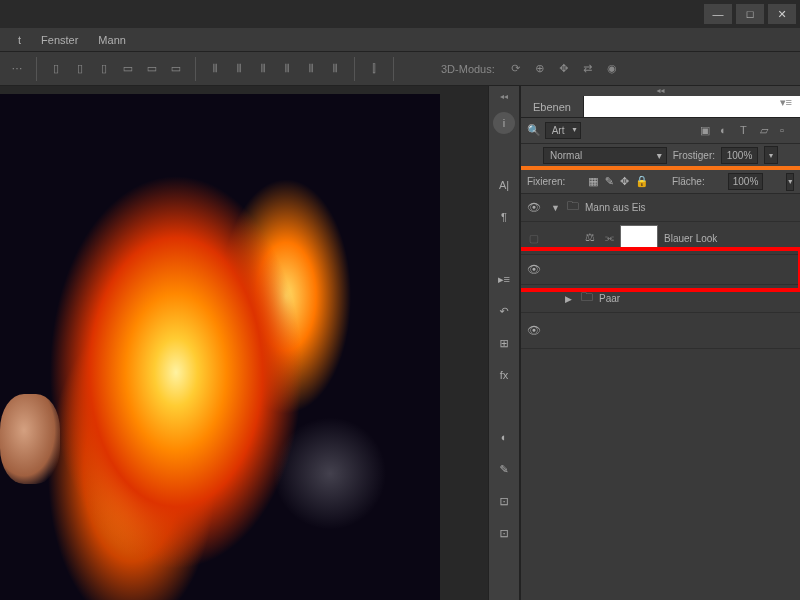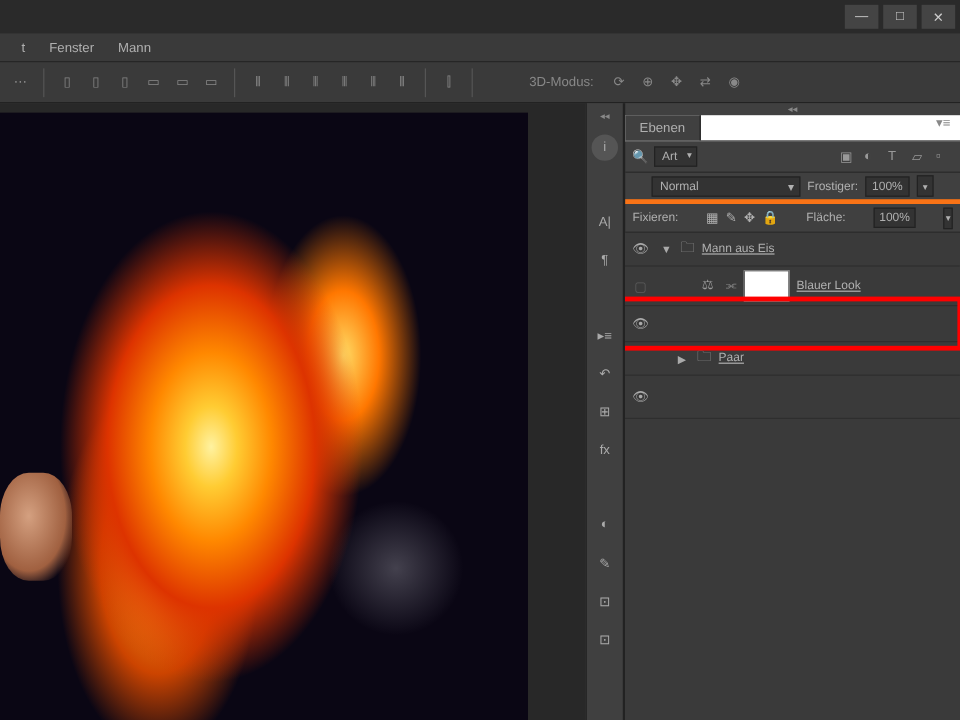--- a/index.html
+++ b/index.html
@@ -54,21 +54,21 @@
     .prop-value { background: #333; border: 1px solid #222; padding: 2px 4px; width: 37px; font-size: 10px; text-align: center; }
     .prop-arrow { width: 14px; height: 18px; background: #333; border: 1px solid #222; display: flex; align-items: center; justify-content: center; font-size: 8px; }
     
     .lock-row { height: 24px; display: flex; align-items: center; padding: 0 6px; gap: 23px; border-bottom: 1px solid #2a2a2a; }
     .lock-icons { display: flex; gap: 6px; }
     
     .layers-area { flex: 1; overflow: auto; background: #3a3a3a; }
     .layer-row { display: flex; align-items: center; border-bottom: 1px solid #2e2e2e; min-height: 28px; }
     .eye-col { width: 26px; display: flex; justify-content: center; color: #aaa; }
     .layer-content { flex: 1; display: flex; align-items: center; padding: 3px 4px; gap: 6px; }
-    .layer-name { font-size: 10px; text-decoration: underline; }
+    .layer-name { font-size: 10px; }
     .thumb { width: 38px; height: 26px; background: #222; border: 1px solid #666; flex-shrink: 0; }
     .thumb.fire-thumb { background: linear-gradient(135deg, #ff8800 20%, #331100 60%, #000 100%); }
     .thumb.white { background: #fff; }
     .thumb.photo { background: linear-gradient(120deg, #8a7060 30%, #3a3030 70%); }
     .arrow-toggle { color: #aaa; font-size: 9px; width: 10px; }
     .folder-icon { color: #999; font-size: 12px; }
     
     .highlighted-layer { position: relative; }
     .red-highlight { position: absolute; left: -6px; right: -2px; top: -8px; bottom: -8px; border: 4px solid #ff0000; pointer-events: none; z-index: 10; }
     .selected-bg { background: #5a6a7a; }

